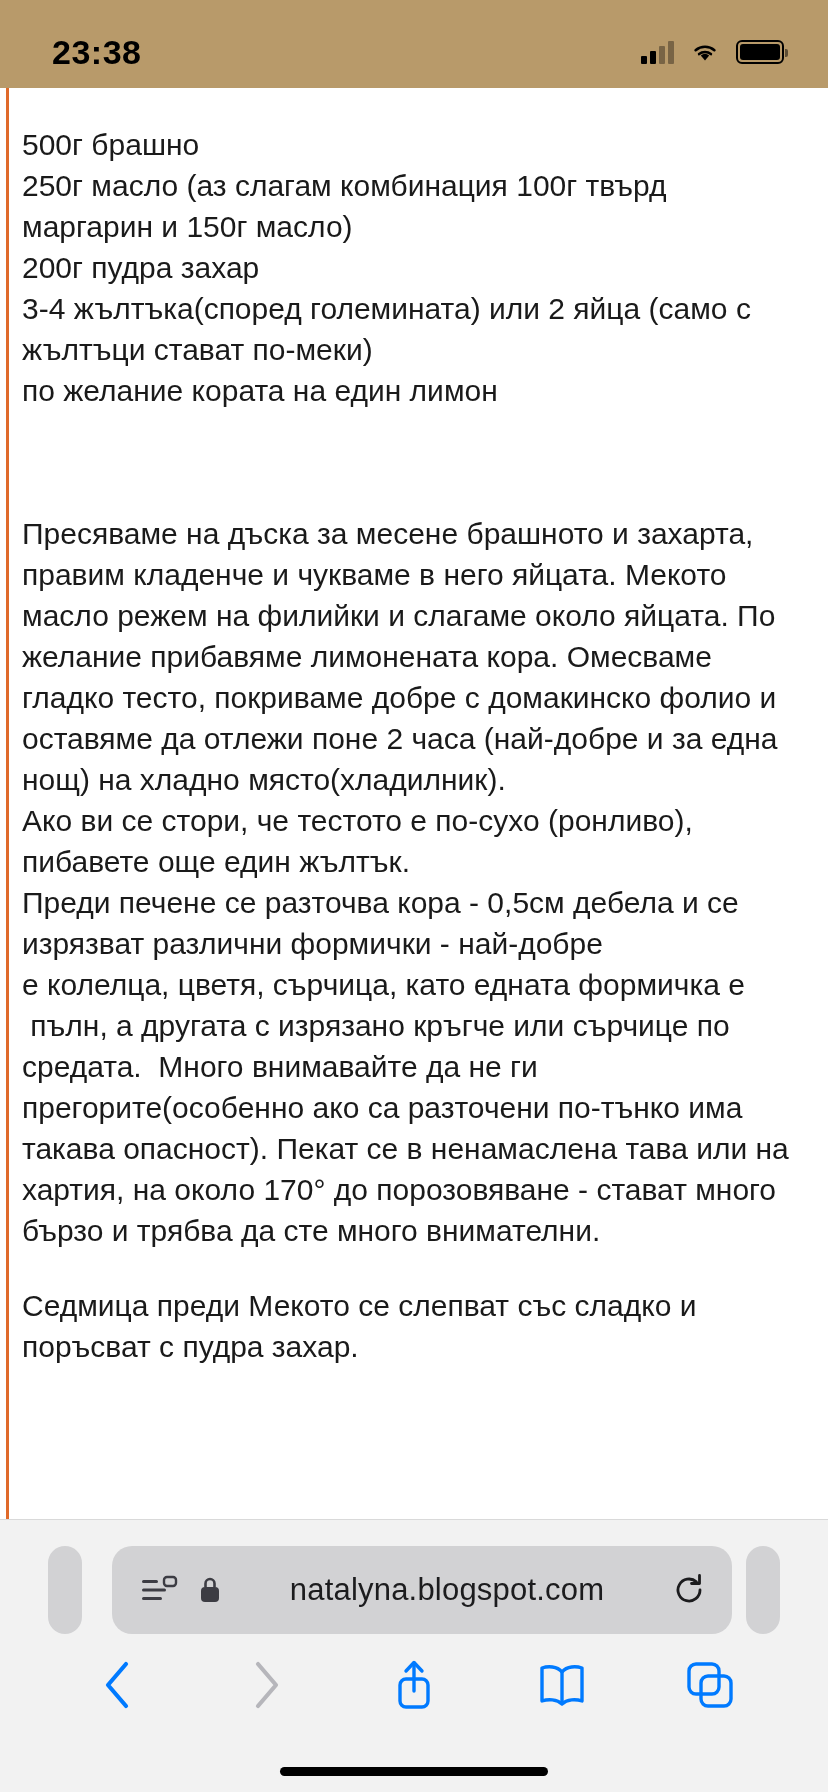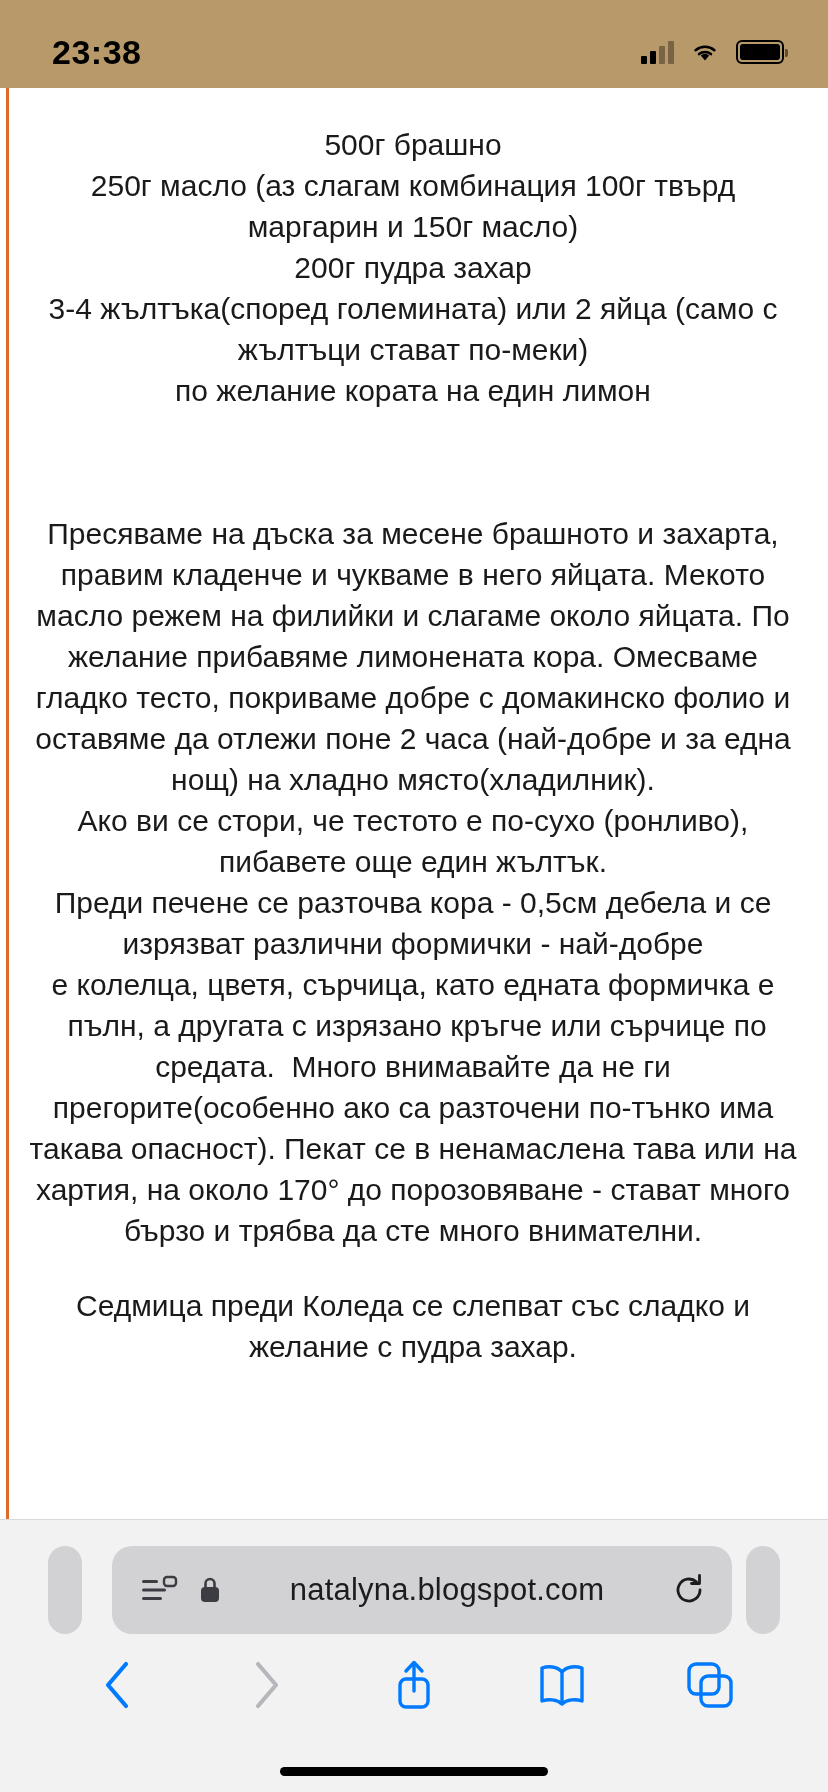--- a/index.html
+++ b/index.html
@@ -83,21 +83,20 @@
 
   
   .page {
     position: absolute;
     top: 88px;
     left: 0;
     right: 0;
     bottom: 272px;
     background: #fff;
     overflow: hidden;
-    text-align: center;
   }
   .page-left-rule {
     position: absolute;
     left: 6px;
     top: 0;
     bottom: 0;
     width: 3px;
     background: #e06a2a;
   }
   .page-inner {
@@ -224,21 +223,21 @@
 по желание кората на един лимон</p>
     <div class="spacer"></div>
     <div class="spacer"></div>
     <div class="spacer"></div>
     <p class="ptext">Пресяваме на дъска за месене брашното и захарта, правим кладенче и чукваме в него яйцата. Мекото масло режем на филийки и слагаме около яйцата. По желание прибавяме лимонената кора. Омесваме гладко тесто, покриваме добре с домакинско фолио и оставяме да отлежи поне 2 часа (най-добре и за една нощ) на хладно място(хладилник).
 Ако ви се стори, че тестото е по-сухо (ронливо), пибавете още един жълтък.
 Преди печене се разточва кора - 0,5см дебела и се изрязват различни формички - най-добре
 е колелца, цветя, сърчица, като едната формичка е
  пълн, а другата с изрязано кръгче или сърчице по средата.  Много внимавайте да не ги прегорите(особенно ако са разточени по-тънко има такава опасност). Пекат се в ненамаслена тава или на хартия, на около 170° до порозовяване - стават много бързо и трябва да сте много внимателни.</p>
     <div class="spacer"></div>
-    <p class="ptext">Седмица преди Коледа се слепват със сладко и желание с пудра захар.</p>
+    <p class="ptext">Седмица преди Мекото се слепват със сладко и поръсват с пудра захар.</p>
   </div>
 </div>
 
 <div class="browser-chrome">
 
   <div class="url-row">
     <div class="side-pill"></div>
 
     <div class="url-bar">
       <svg class="aa-icon" viewBox="0 0 42 34">

